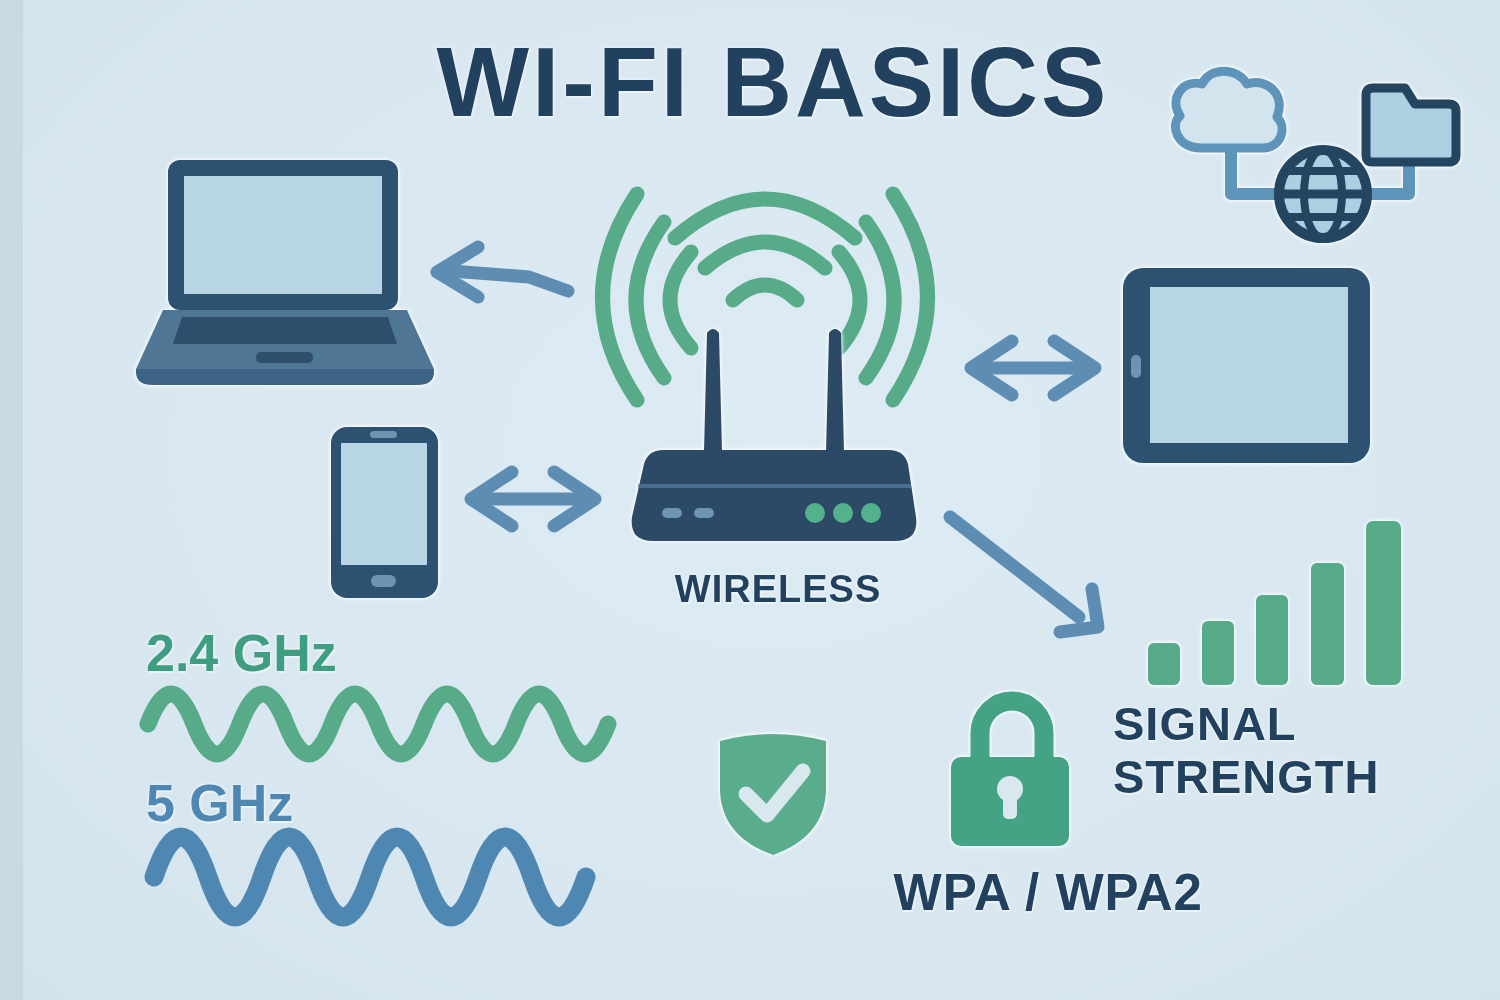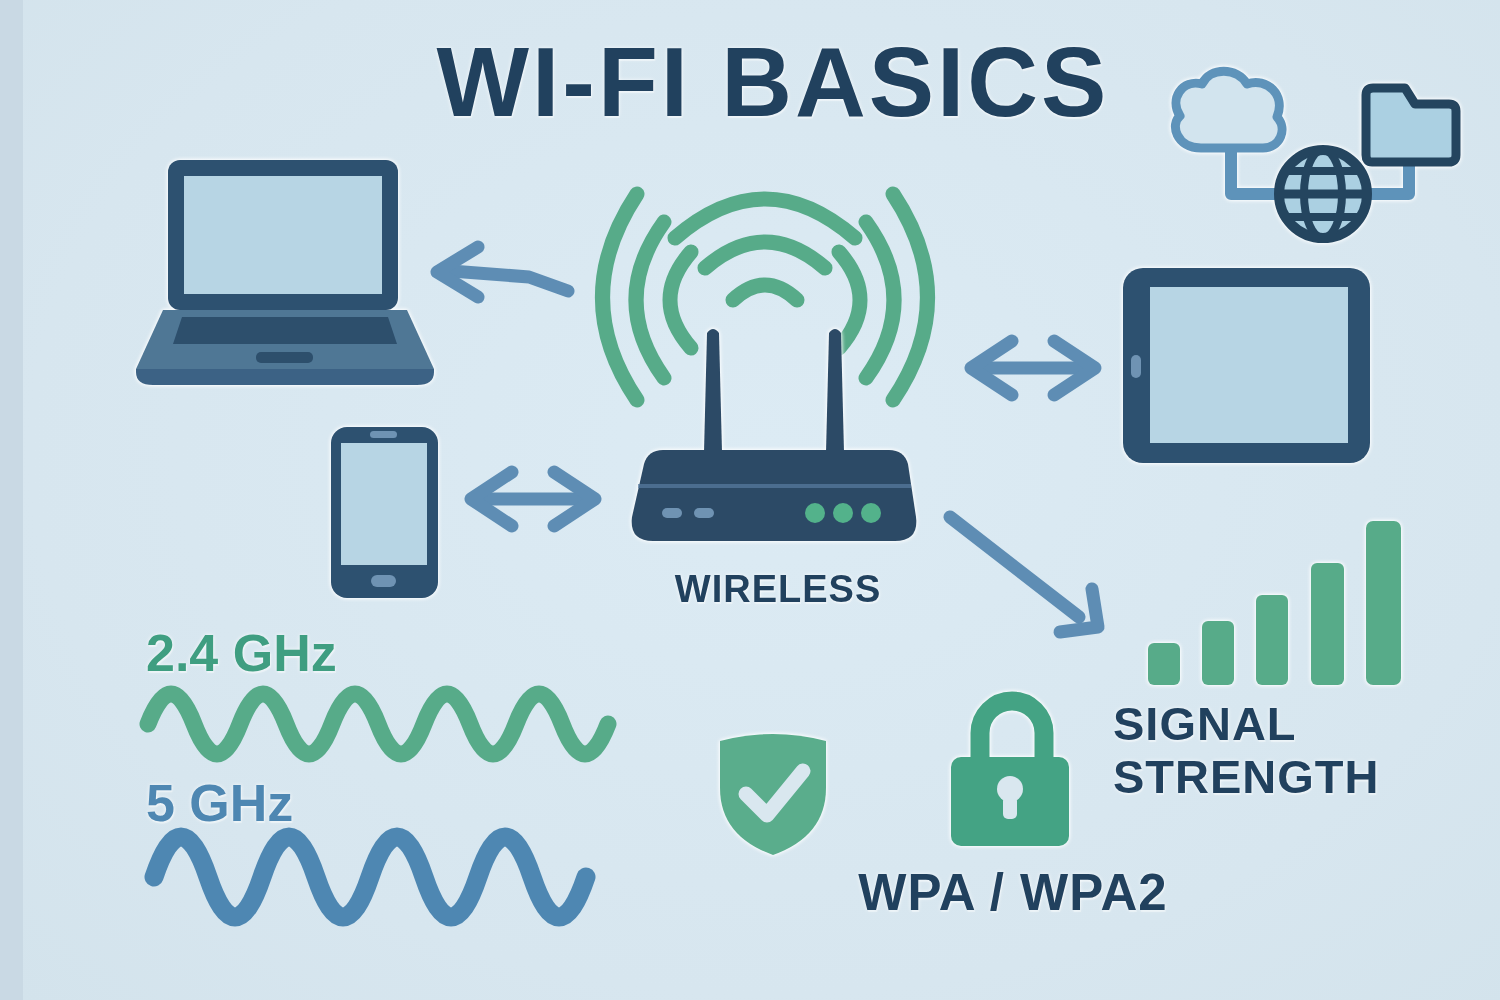--- a/index.html
+++ b/index.html
@@ -37,21 +37,21 @@
   .band-24{left:123px;top:624px;color:#3f9e81;}
   .band-5{left:123px;top:774px;color:#4e87b2;}
   .signal-label{
     left:1090px;width:330px;top:698px;
     text-align:left;
     font-size:47px;
     letter-spacing:1px;
   }
   .security-label{
     left:800px;width:380px;top:864px;
-    text-align:center;
+    text-align:right;
     font-size:51px;
     letter-spacing:1px;
   }
 </style>
 </head>
 <body>
 
 <div class="canvas">
 
   <svg class="art" width="1500" height="1000" viewBox="0 0 1500 1000">

